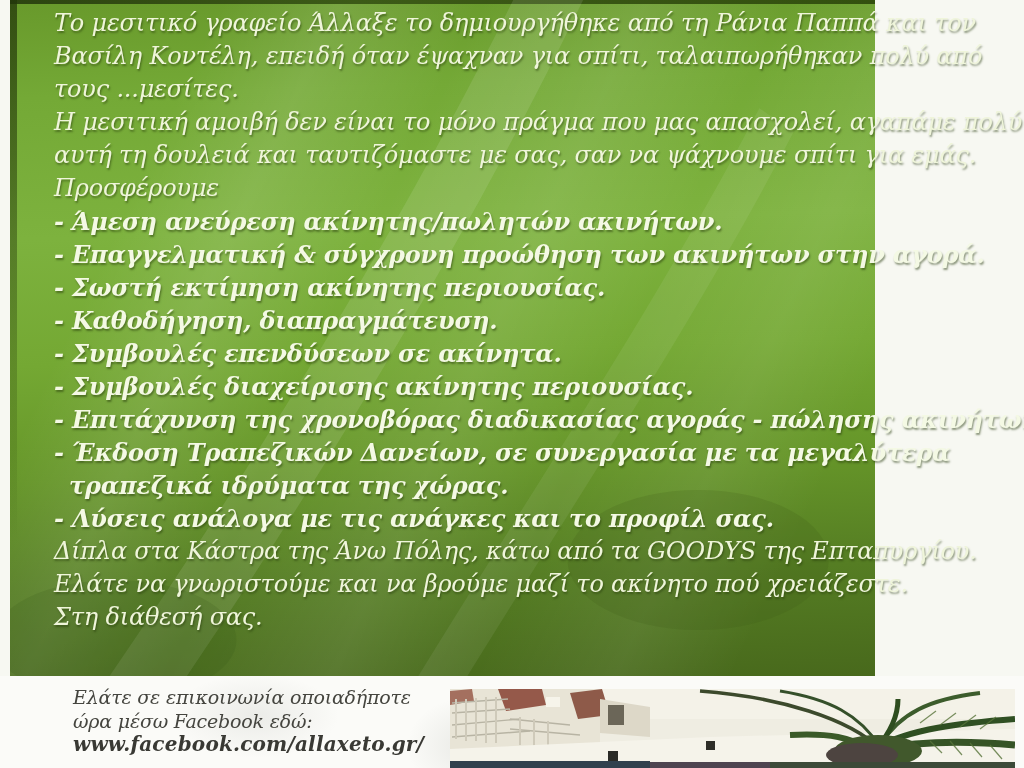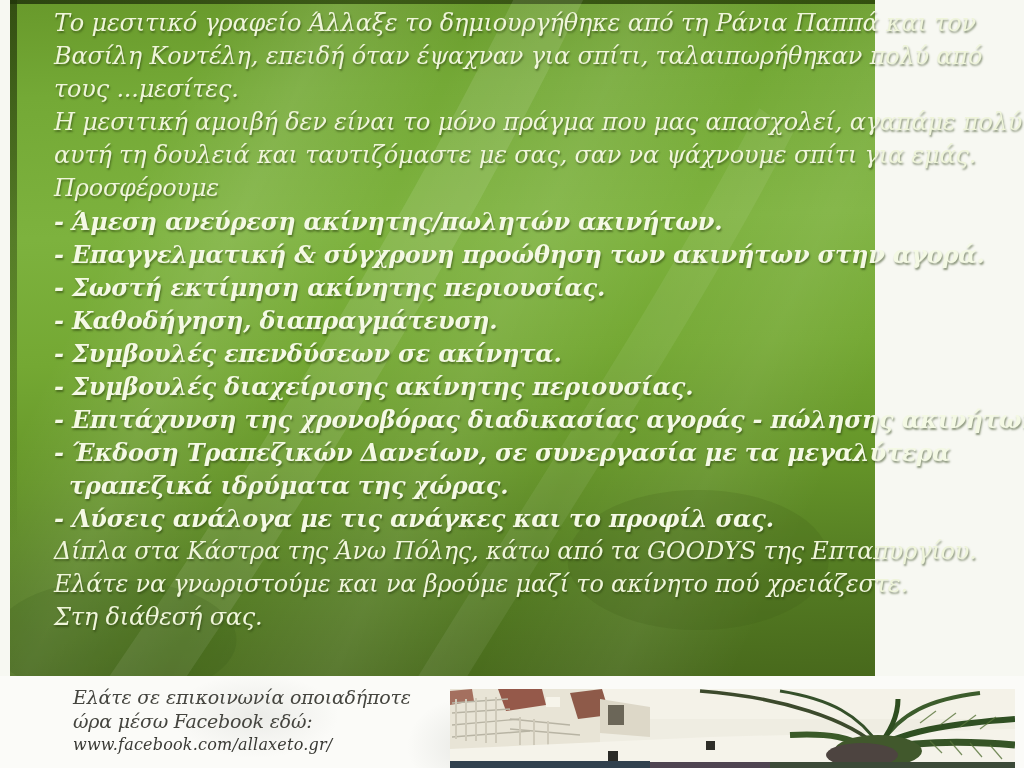--- a/index.html
+++ b/index.html
@@ -45,21 +45,21 @@
     background:
       radial-gradient(ellipse 120px 60px at 255px 40px, rgba(120,125,115,.12), rgba(120,125,115,0) 70%),
       radial-gradient(ellipse 90px 70px at 470px 70px, rgba(120,125,115,.14), rgba(120,125,115,0) 70%),
       #fbfbf8;
   }
   .contact-block{
     position:absolute;left:52px;top:10px;
     font-style:italic;font-size:19px;line-height:23.5px;
     color:#45453f;letter-spacing:-.2px;margin-left:21px;
   }
-  .contact-url{font-weight:normal;font-size:16px;color:#393934;letter-spacing:.2px;}
+  .contact-url{font-weight:bold;font-size:20px;color:#393934;letter-spacing:.2px;}
   
   .photo{
     position:absolute;left:450px;top:689px;width:565px;height:79px;overflow:hidden;
   }
   .photo svg{display:block;width:100%;height:100%;}
 </style>
 </head>
 <body>
 
 <div class="flyer-panel">

